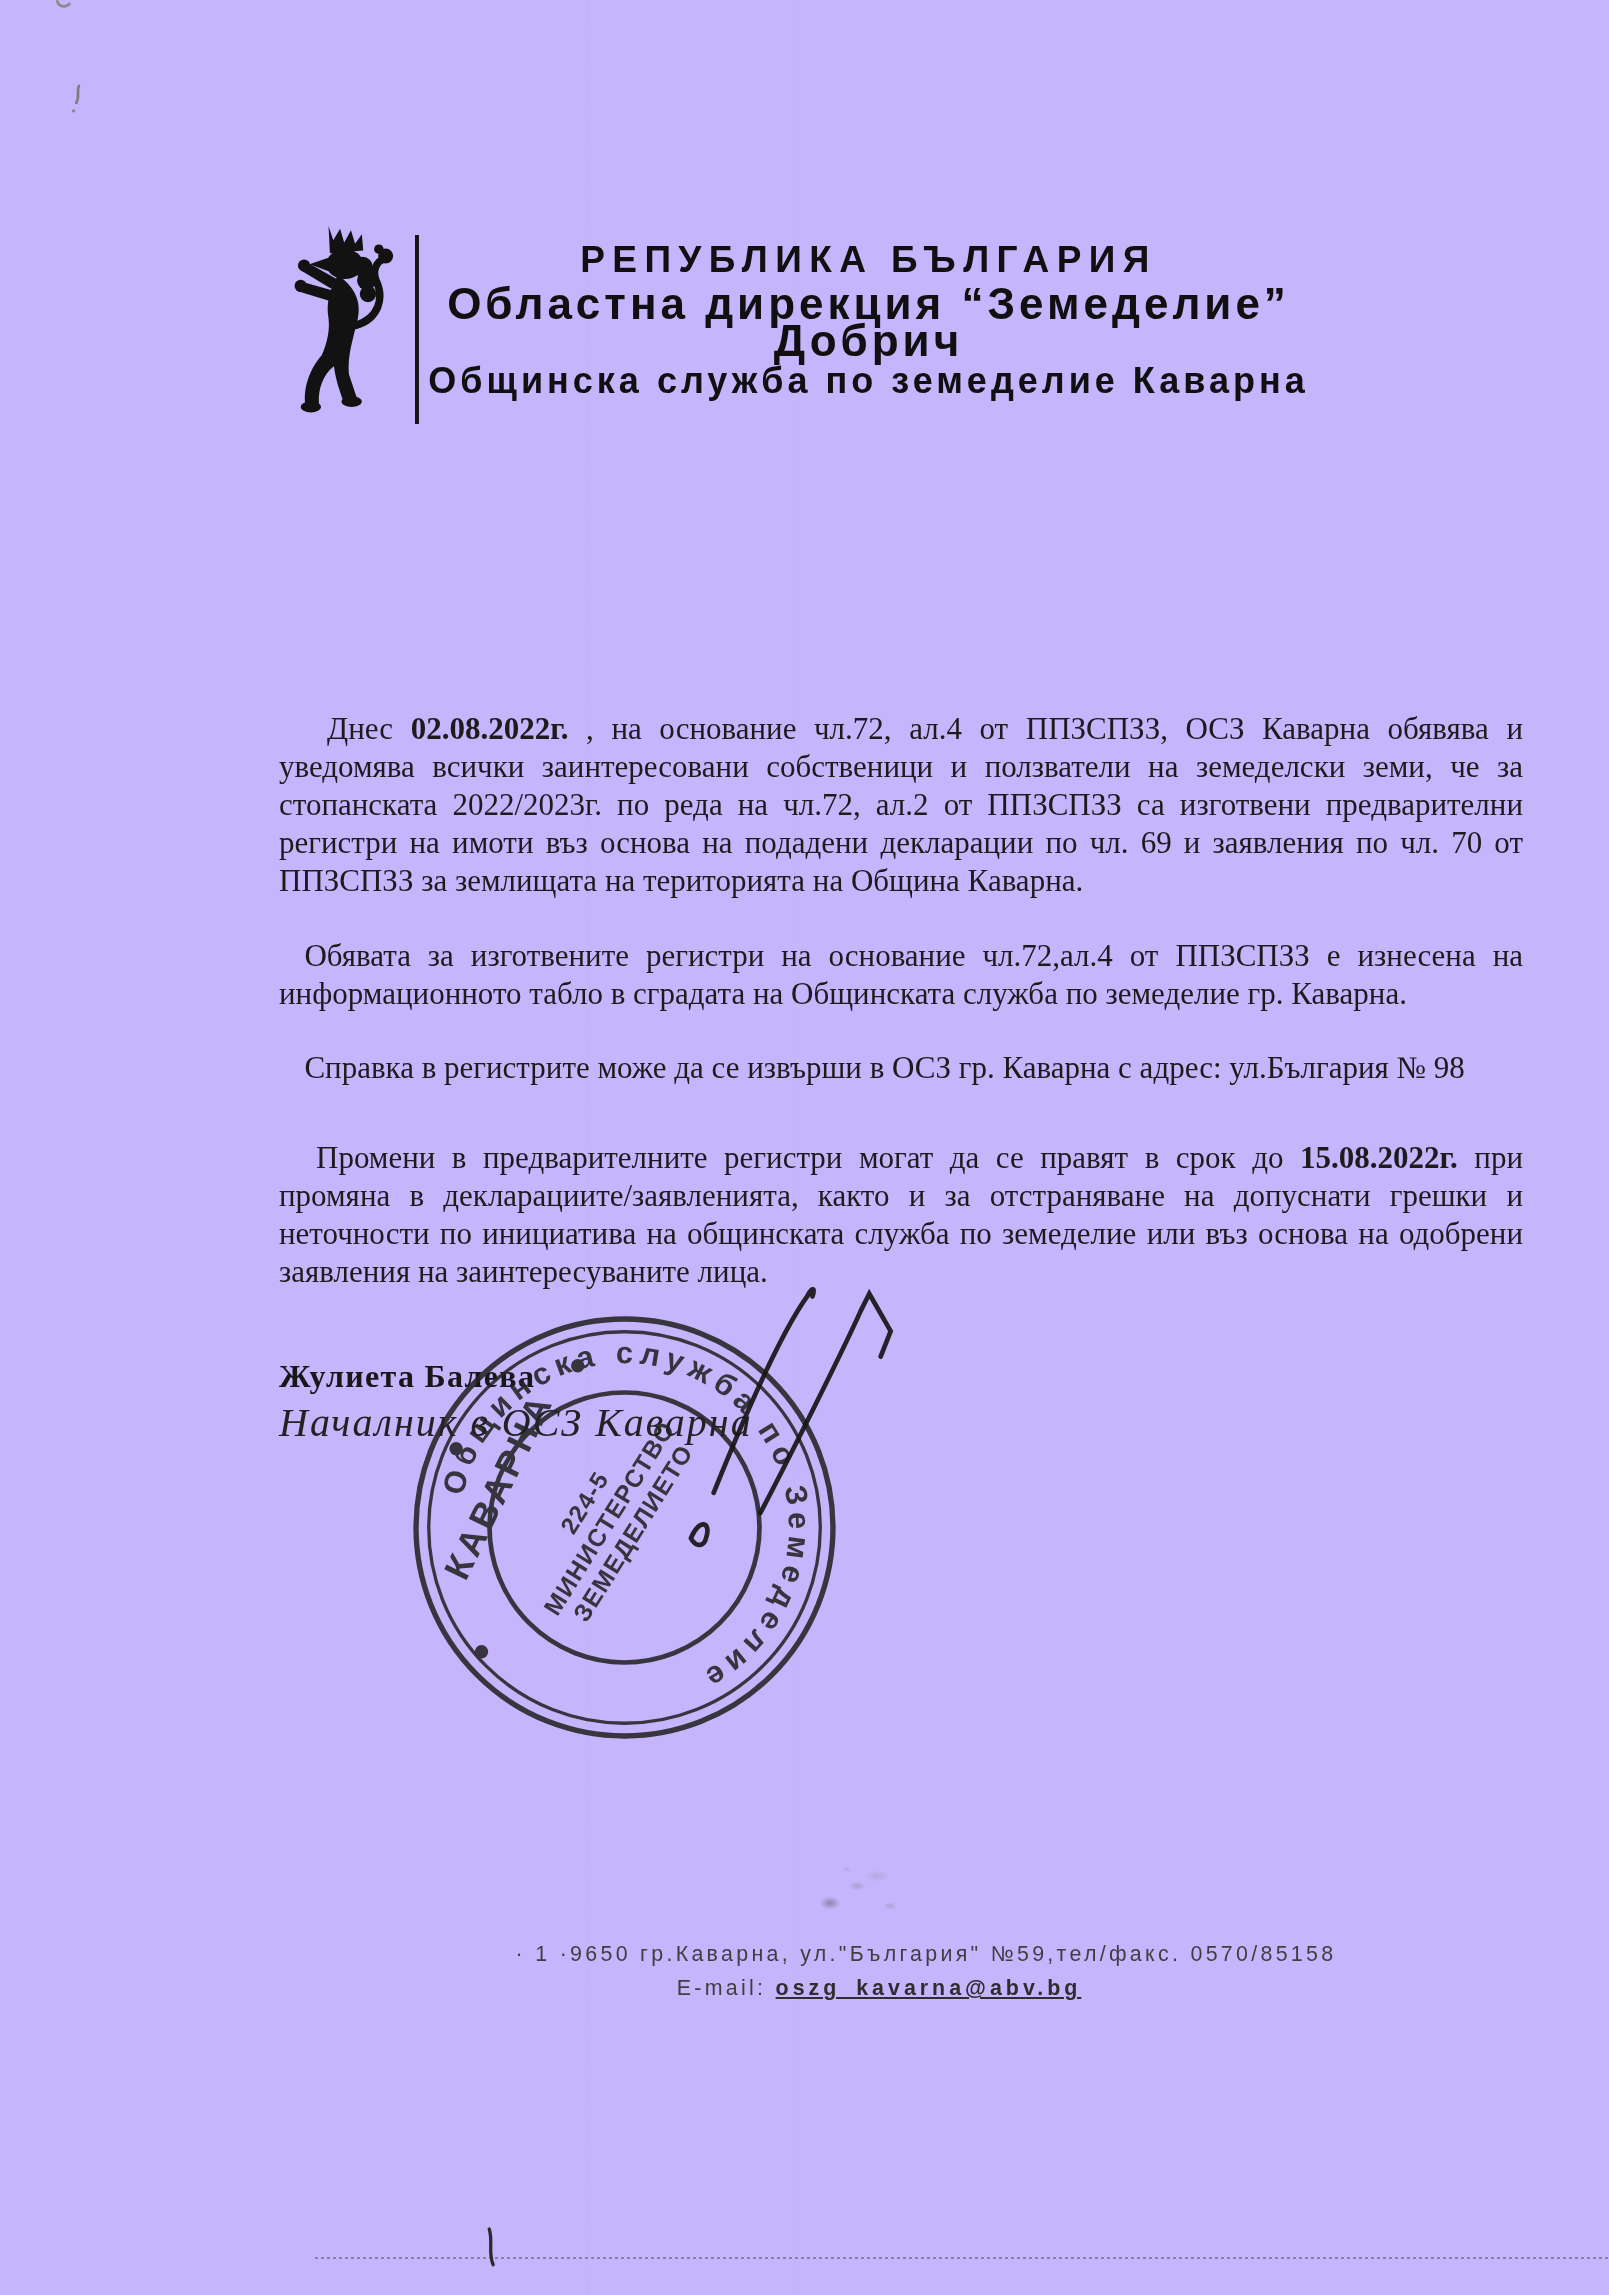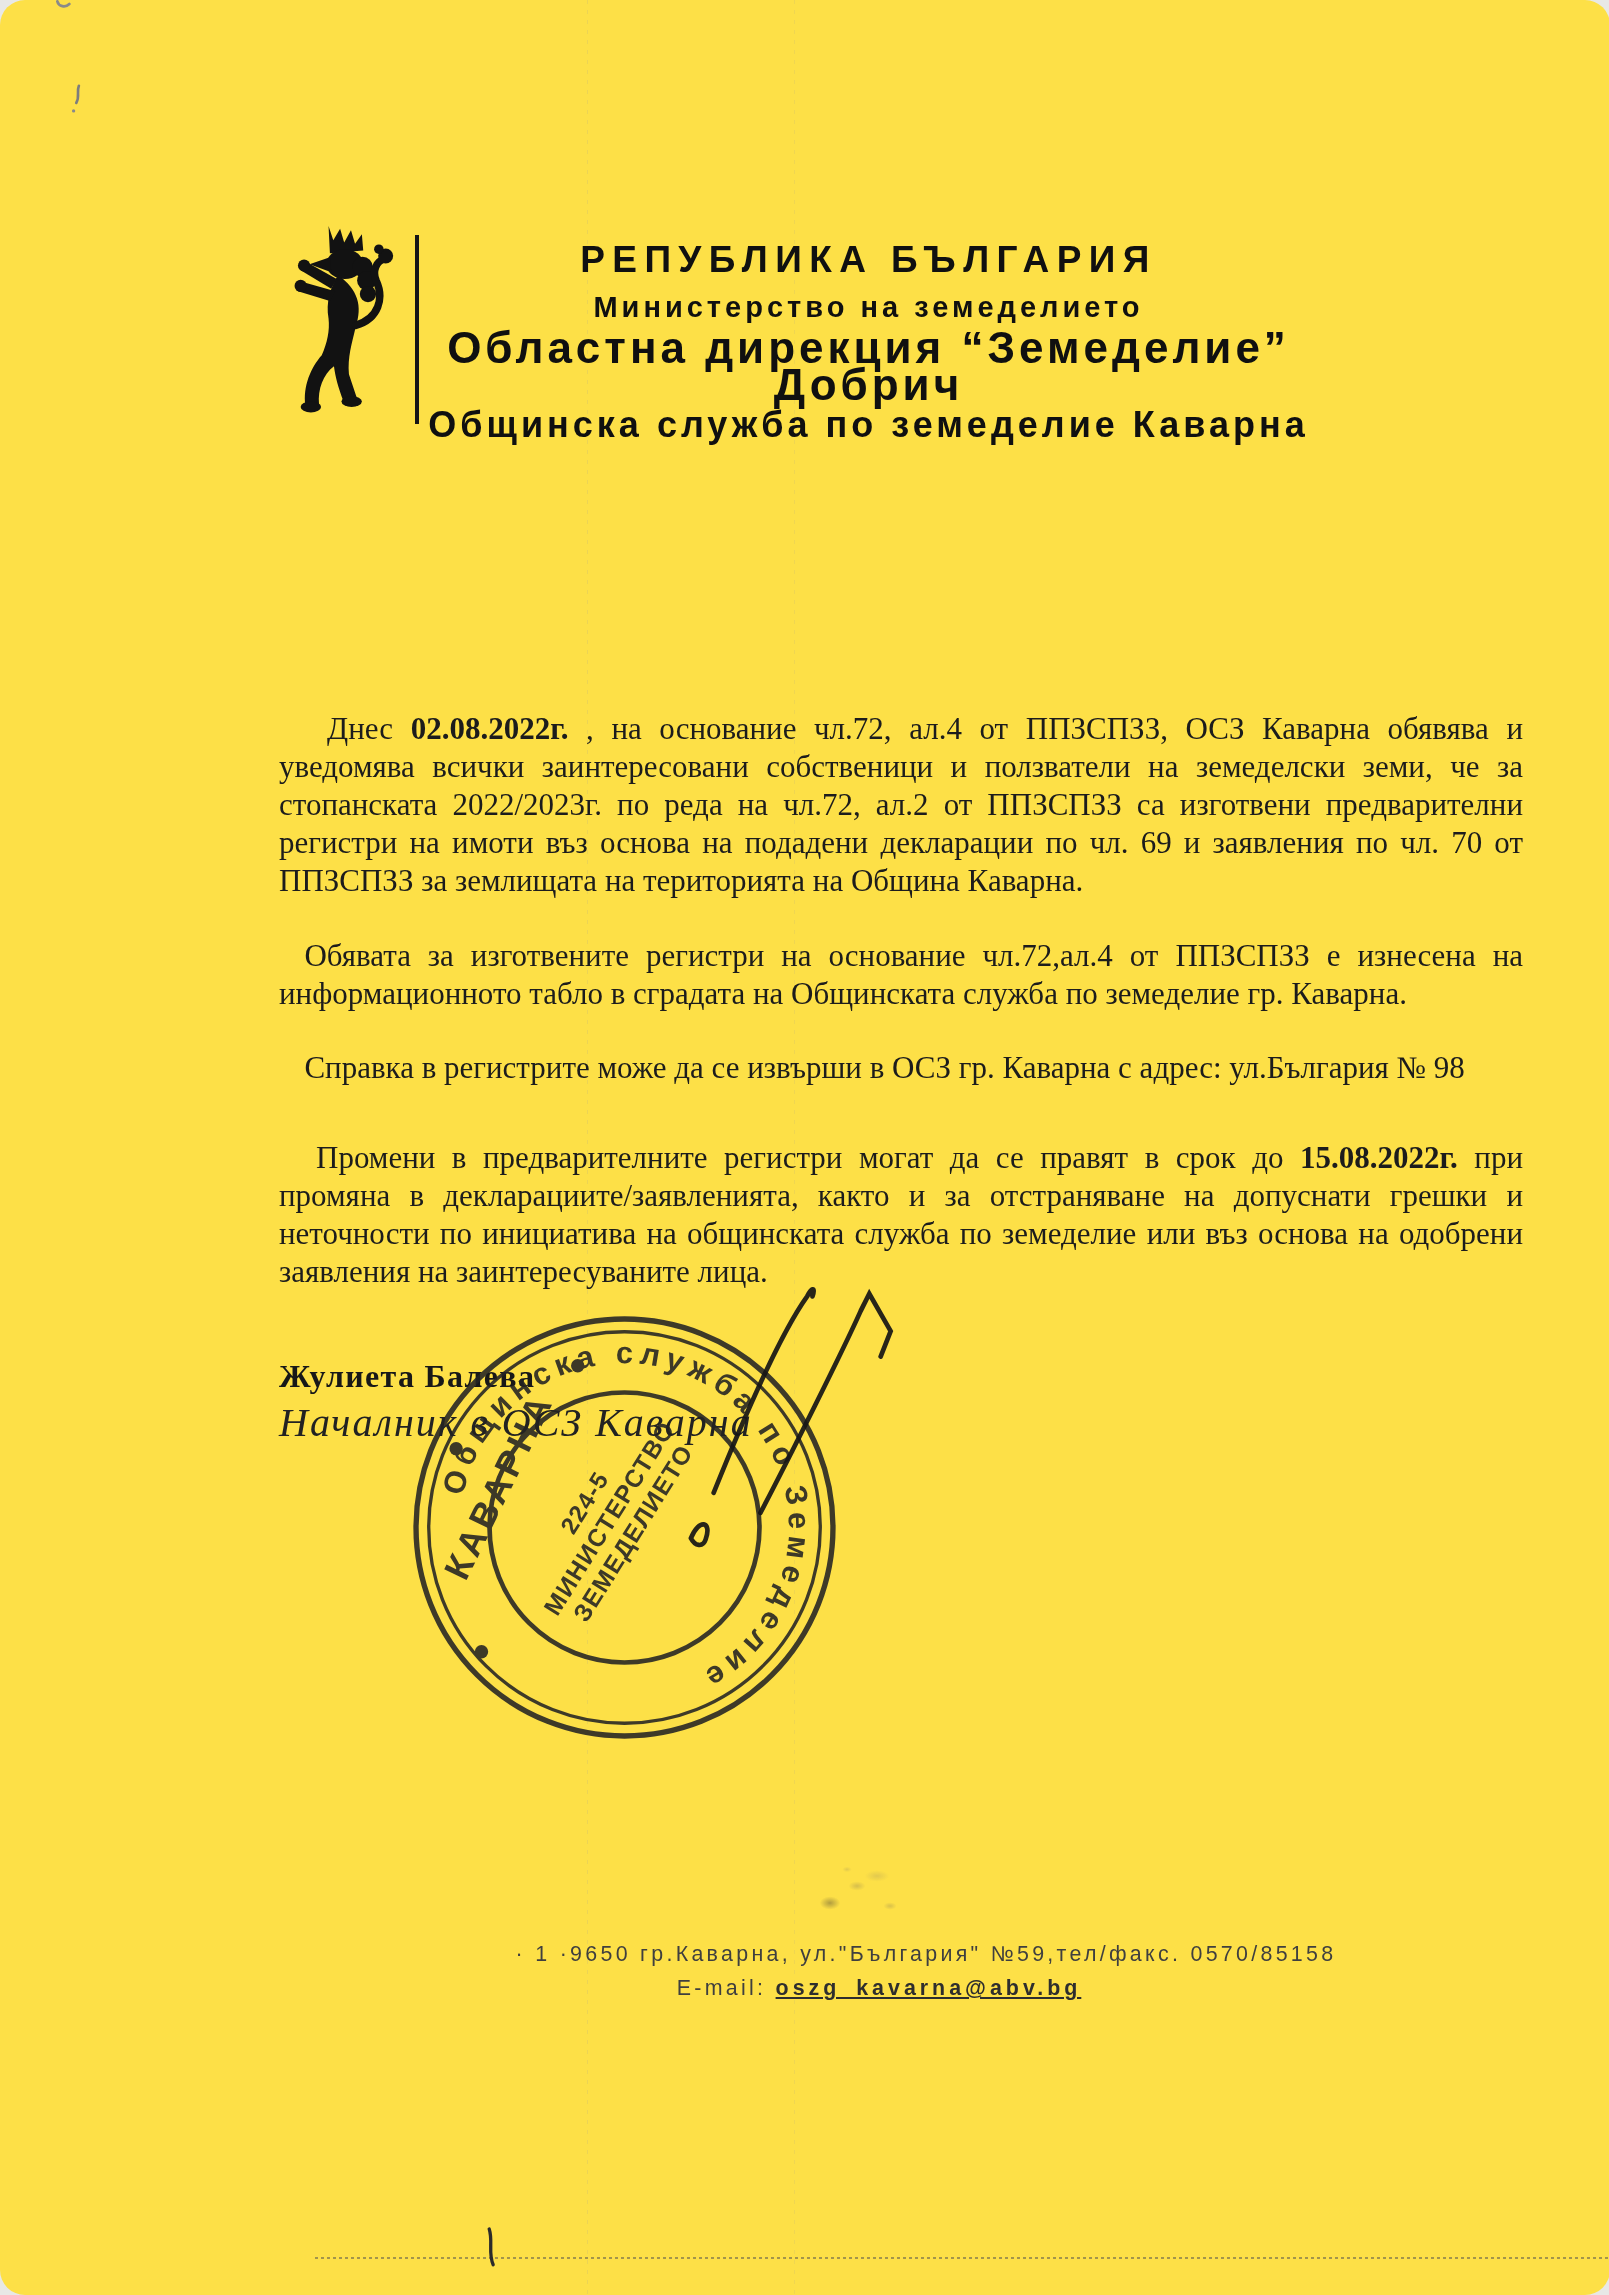--- a/index.html
+++ b/index.html
@@ -1,23 +1,22 @@
 <!DOCTYPE html>
 <html lang="bg" style="font-size:10.7px"><head>
 <meta charset="utf-8">
 <style>
   html,body{margin:0;padding:0;background:#e8e8e6;}
   .page{
     position:relative;
     width:1610px;height:2295px;
-    background:#fde047;
+    background:#c4b5fd;
     overflow:hidden;
     font-family:"Liberation Serif", serif;
     color:#1b1b1b;
-    border-radius:25px;
   }
   
   .scan-vline{position:absolute;top:0;width:1.3px;height:2295px;pointer-events:none;
     background:repeating-linear-gradient(180deg, rgba(150,150,150,.30) 0 4px, rgba(0,0,0,0) 4px 10px);}
   .scan-vline.v1{left:587px;opacity:.55;}
   .scan-vline.v2{left:794px;opacity:.45;}
   .scan-bottom-line{position:absolute;left:315px;top:2257px;width:1294px;height:2px;pointer-events:none;
     background:repeating-linear-gradient(90deg, rgba(80,80,80,.75) 0 3.3px, rgba(0,0,0,0) 3.3px 6px);opacity:.7;}
   .smudge{position:absolute;left:810px;top:1856px;width:107px;height:63px;pointer-events:none;opacity:.55;
     background:
@@ -107,21 +106,20 @@
 
       <path d="M118,152 C152,142 160,112 148,86 C142,72 148,58 160,54" stroke="#121212" stroke-width="11" fill="none" stroke-linecap="round"></path>
       <circle cx="162" cy="50" r="11"></circle>
       <circle cx="152" cy="40" r="7"></circle>
     </g>
   </svg>
   <div class="divider"></div>
 
   <div class="header-block">
     <div class="h-country">РЕПУБЛИКА БЪЛГАРИЯ</div>
-    <div class="h-ministry">Министерство на земеделието</div>
     <div class="h-directorate">Областна дирекция “Земеделие” Добрич</div>
     <div class="h-office">Общинска служба по земеделие Каварна</div>
   </div>
 
 
   <div class="bodytext">
     <p class="ind-lg"><span>Днес </span><span class="bdate">02.08.2022г.</span><span> , на основание чл.72, ал.4 от ППЗСПЗЗ, ОСЗ Каварна обявява и уведомява всички заинтересовани собственици и ползватели на земеделски земи, че за стопанската 2022/2023г. по реда на чл.72, ал.2 от ППЗСПЗЗ са изготвени предварителни регистри на имоти въз основа на подадени декларации по чл. 69 и заявления по чл. 70 от ППЗСПЗЗ за землищата на територията на Община Каварна.</span></p>
     <p class="ind-sm gap-a">Обявата за изготвените регистри на основание чл.72,ал.4 от ППЗСПЗЗ е изнесена на информационното табло в сградата на Общинската служба по земеделие гр. Каварна.</p>
     <p class="ind-sm gap-b">Справка в регистрите може да се извърши в ОСЗ гр. Каварна с адрес: ул.България № 98</p>
     <p class="ind-md gap-c"><span>Промени в предварителните регистри могат да се правят в срок до </span><span class="bdate">15.08.2022г.</span><span> при промяна в декларациите/заявленията, както и за отстраняване на допуснати грешки и неточности по инициатива на общинската служба по земеделие или въз основа на одобрени заявления на заинтересуваните лица.</span></p>

